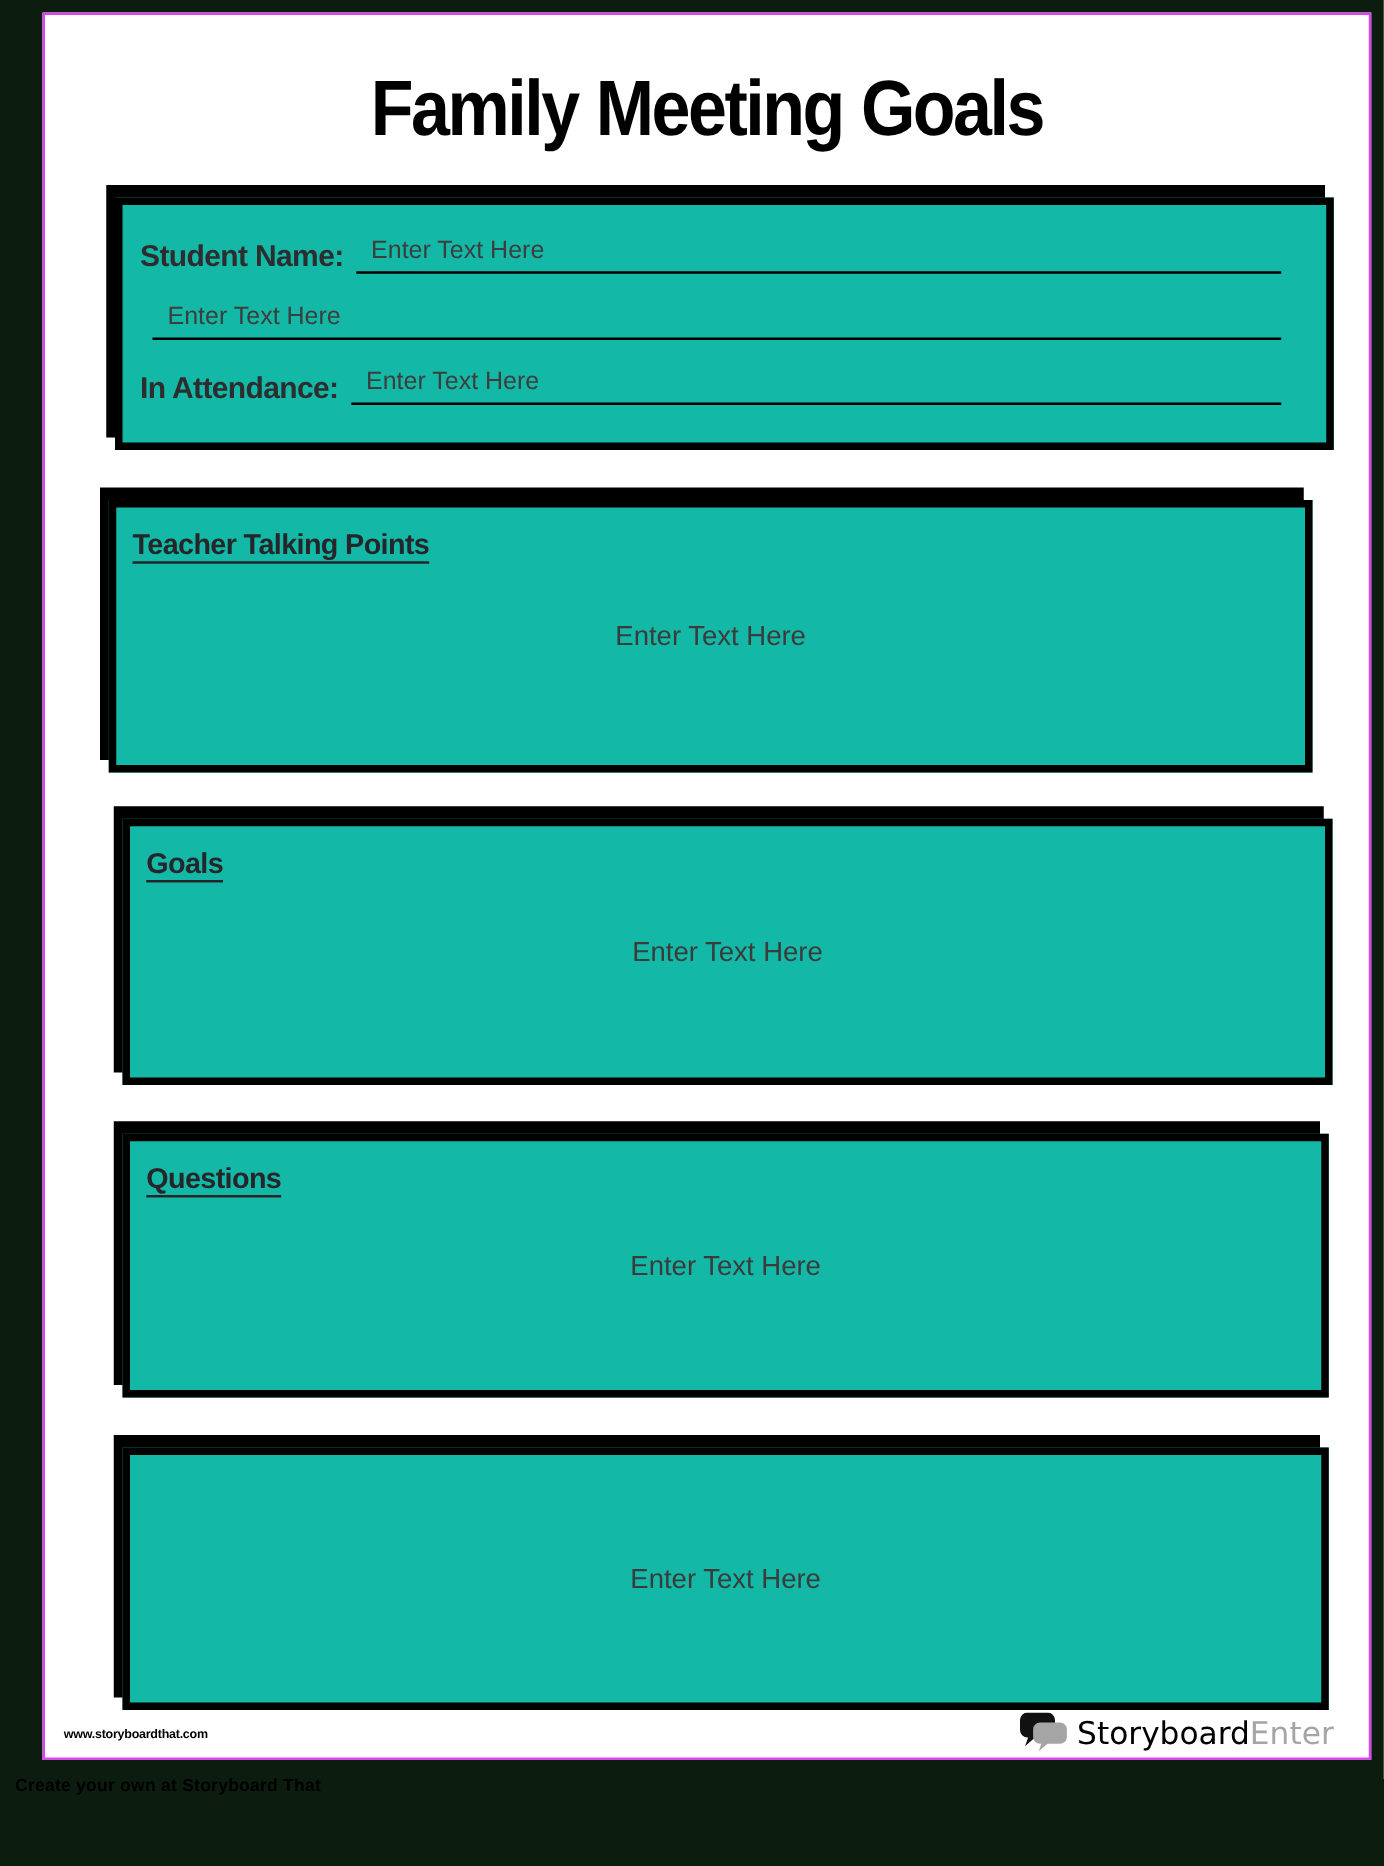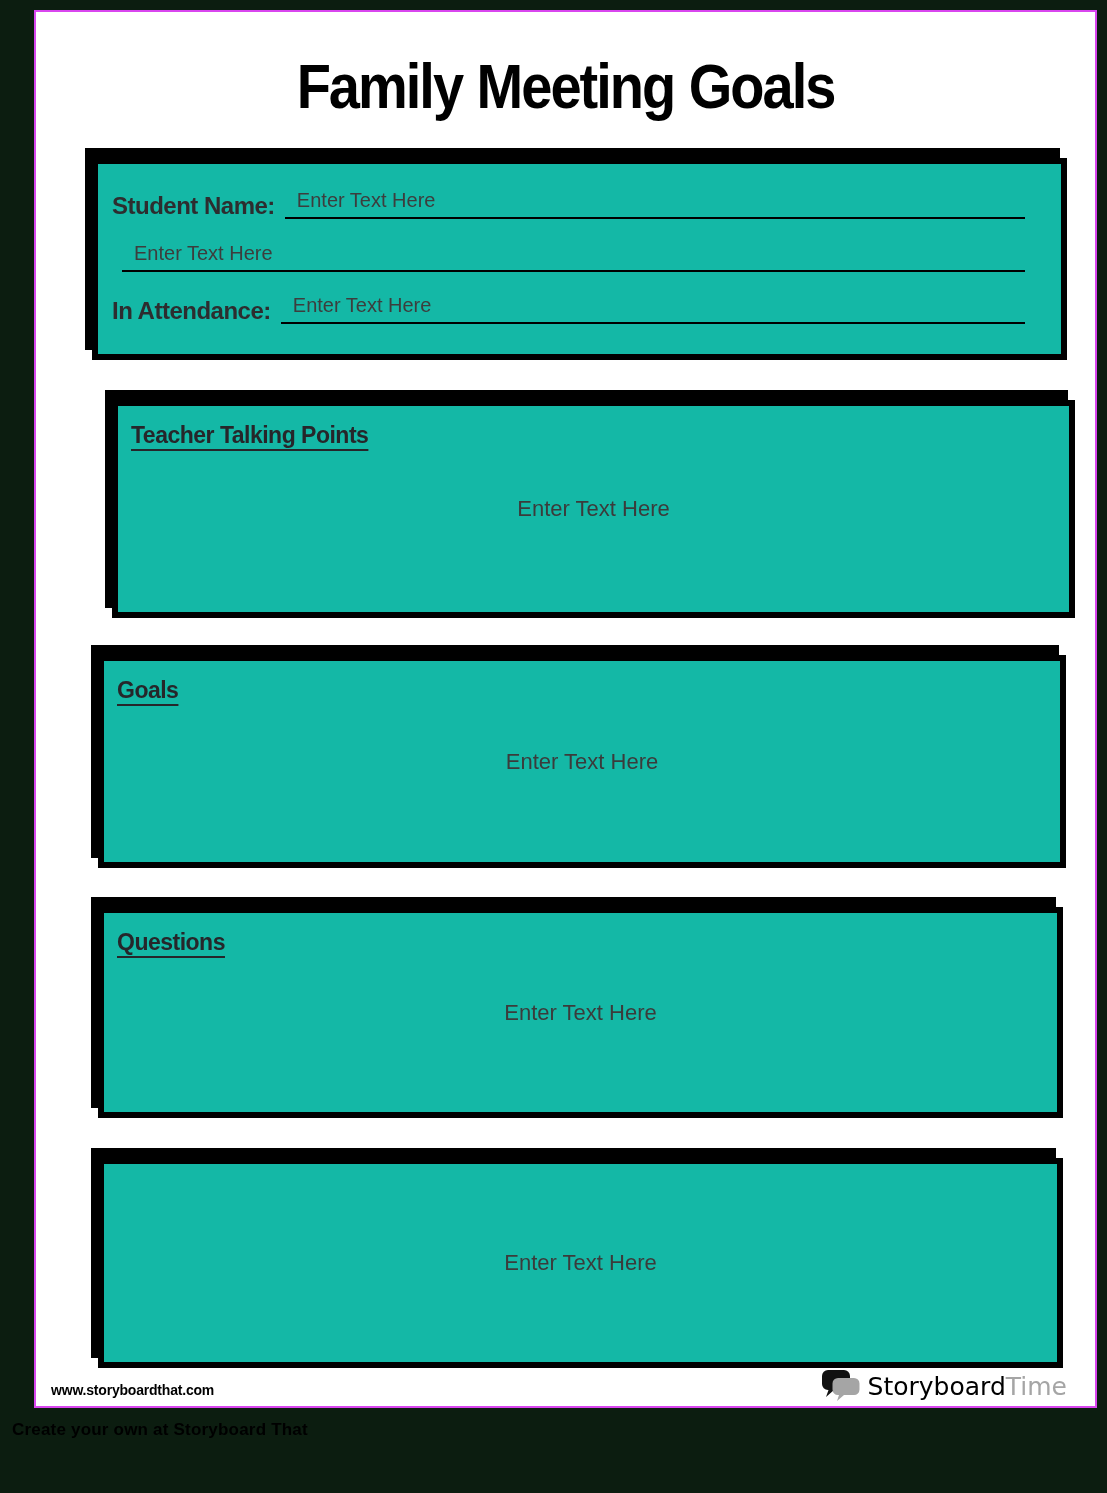--- a/index.html
+++ b/index.html
@@ -19,21 +19,21 @@
     text-align:center;font-weight:bold;font-size:56px;color:#000;
     letter-spacing:-2px;word-spacing:1px;
     transform:scaleY(1.12);transform-origin:center top;
   }
   
   .sb-box{
     position:absolute;background:#14b8a6;border:6px solid #000;
     box-shadow:-7px -10px 0 #000;box-sizing:border-box;
   }
   .info-box{left:56px;top:146px;width:975px;height:202px;}
-  .section-box-1{left:76px;top:388px;width:963px;height:218px;}
+  .section-box-1{left:51px;top:388px;width:963px;height:218px;}
   .section-box-2{left:62px;top:643px;width:968px;height:213px;}
   .section-box-3{left:62px;top:895px;width:965px;height:211px;}
   .section-box-4{left:62px;top:1146px;width:965px;height:210px;}
   
   .info-rows{
     display:flex;flex-direction:column;justify-content:space-evenly;
     height:100%;padding:2px 36px 6px 14px;box-sizing:border-box;
   }
   .field-row{display:flex;align-items:flex-end;}
   .field-label{
@@ -51,35 +51,35 @@
     text-decoration:underline;text-decoration-thickness:2px;text-underline-offset:6px;
   }
   .box-placeholder{
     position:absolute;left:0;top:0;width:100%;height:100%;
     display:flex;align-items:center;justify-content:center;
     font-size:22px;color:#3b3b3b;
   }
   
   .site-url{
     position:absolute;left:15px;top:1370px;
-    font-weight:bold;font-size:14px;color:#000;letter-spacing:-0.2px;
+    font-weight:bold;font-size:10px;color:#000;letter-spacing:-0.2px;
   }
   .logo{
     position:absolute;right:28px;top:1358px;
     display:flex;align-items:center;gap:7px;
   }
   .logo-text{
     font-family:"DejaVu Sans", sans-serif;font-size:25px;line-height:1;
     letter-spacing:0px;white-space:nowrap;
   }
   .logo-text .brand-primary{color:#000000;}
   .logo-text .brand-secondary{color:#a5a5a5;}
   .frame-tagline{
     position:absolute;left:12px;top:1420px;
-    font-weight:bold;font-size:17px;color:#000;letter-spacing:0.2px;
+    font-weight:bold;font-size:14px;color:#000;letter-spacing:0.2px;
   }
 </style>
 </head>
 <body>
 
 <div class="page">
 
   <div class="page-title">Family Meeting Goals</div>
 
   <div class="sb-box info-box">
@@ -123,18 +123,18 @@
 
   <div class="site-url">www.storyboardthat.com</div>
 
   <div class="logo">
     <span style="display:inline-flex;">
       <svg width="40" height="33" viewBox="0 0 40 33" xmlns="http://www.w3.org/2000/svg">
         <path d="M7 0 h16 a6 6 0 0 1 6 6 v8 a6 6 0 0 1 -6 6 h-10 l-8 7 2.5-7 H7 a6 6 0 0 1 -6 -6 V6 a6 6 0 0 1 6 -6 z" fill="#111111"></path>
         <path d="M17 8 h16 a5.5 5.5 0 0 1 5.5 5.5 v6 a5.5 5.5 0 0 1 -5.5 5.5 h-10 l-7 6 2-6 h-1 a5.5 5.5 0 0 1 -5.5 -5.5 v-6 a5.5 5.5 0 0 1 5.5 -5.5 z" fill="#a5a5a5"></path>
       </svg>
     </span>
-    <span class="logo-text"><span class="brand-primary">Storyboard</span><span class="brand-secondary">Time</span></span>
+    <span class="logo-text"><span class="brand-primary">Storyboard</span><span class="brand-secondary">Enter</span></span>
   </div>
 
 </div>
 
 <div class="frame-tagline">Create your own at Storyboard That</div>
 
 </body></html>

